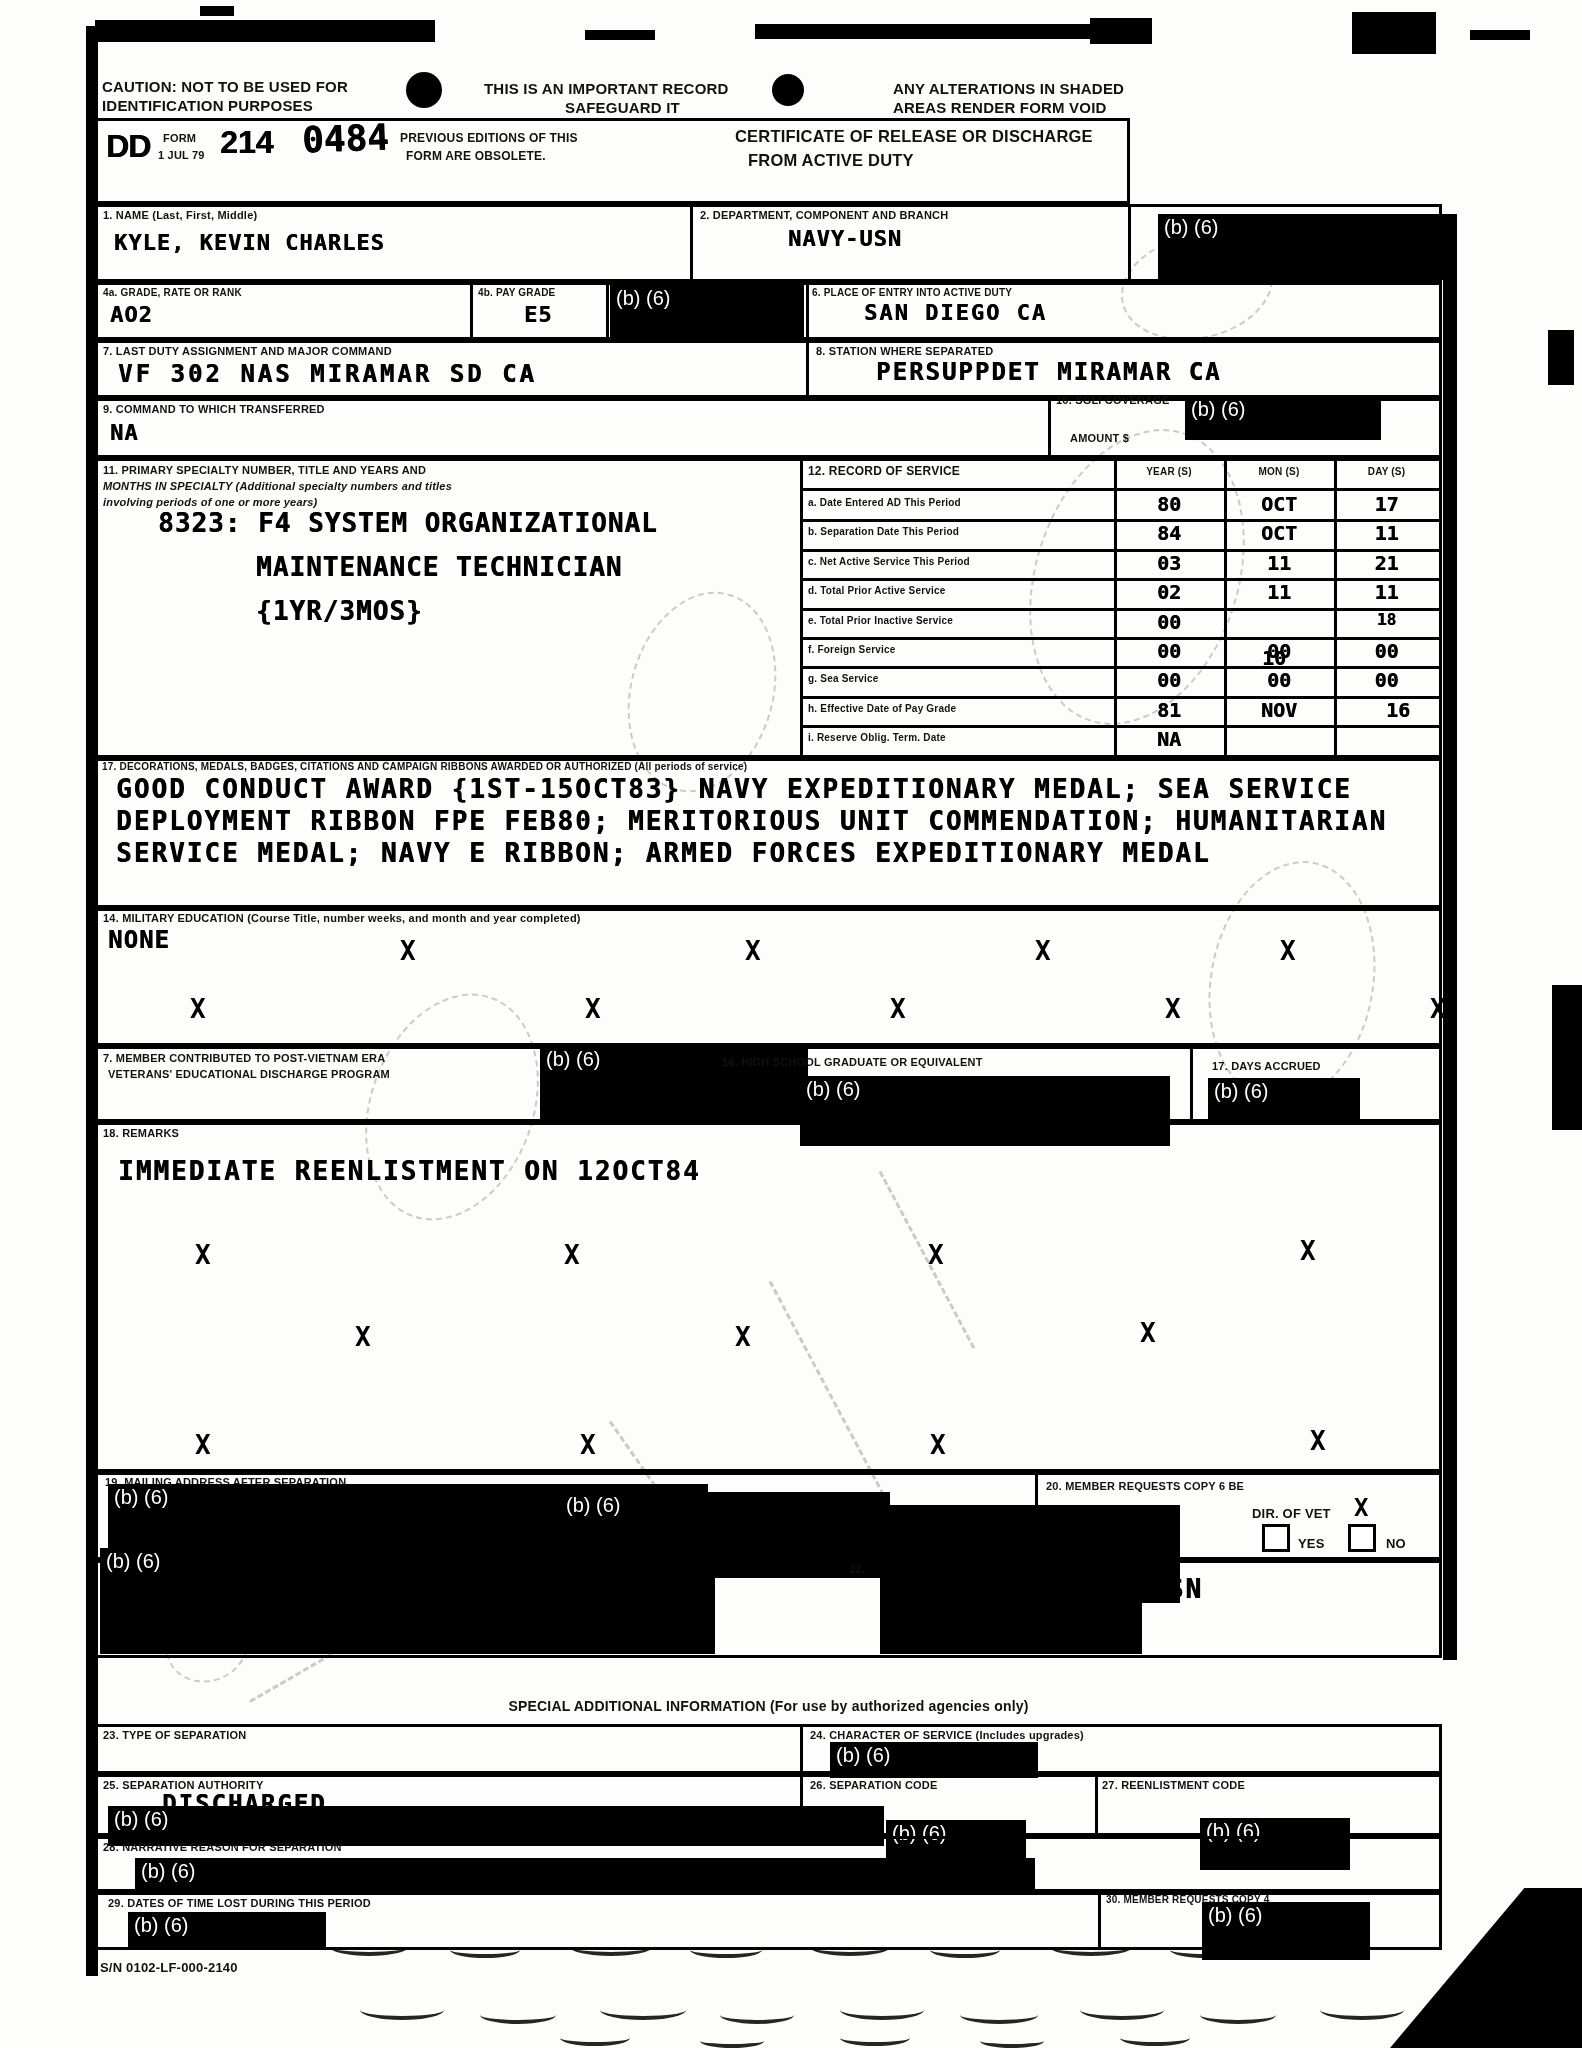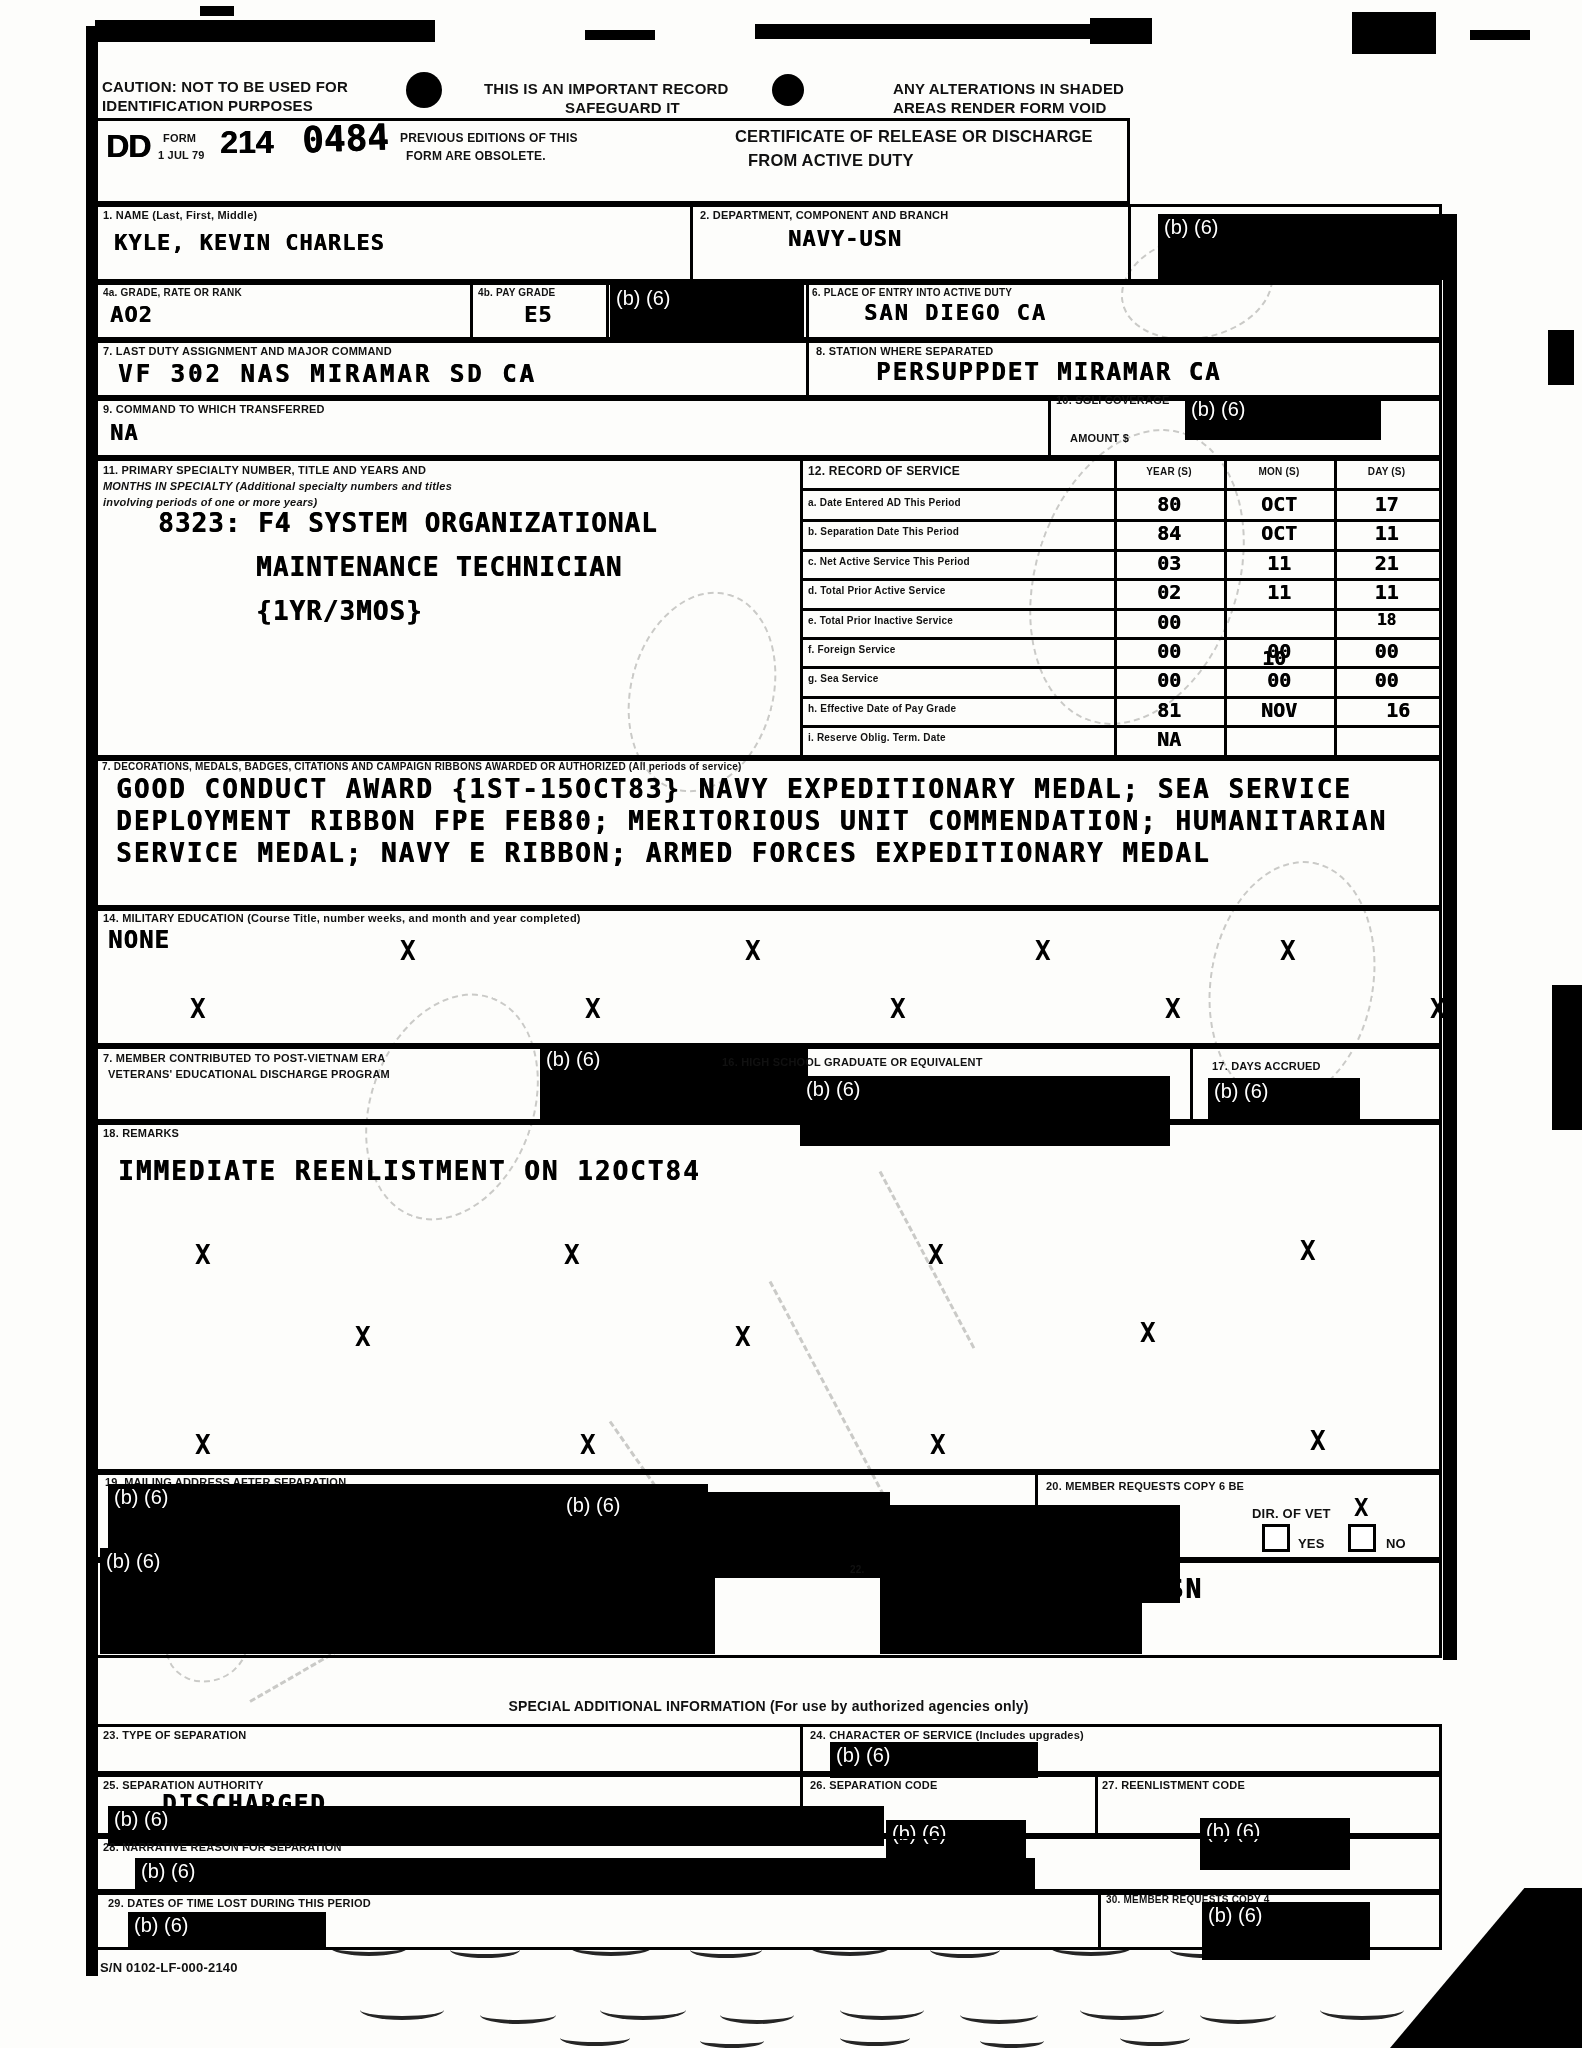--- a/index.html
+++ b/index.html
@@ -173,21 +173,21 @@
   <div class="val" style="left:1114px;top:698px;width:110px;text-align:center;font-size:20px;">81</div>
   <div class="val" style="left:1224px;top:698px;width:110px;text-align:center;font-size:20px;">NOV</div>
   <div class="val" style="left:1334px;top:698px;width:128px;text-align:center;font-size:20px;">16</div>
 
   <div class="lbl sm" style="left:808px;top:732px;">i. Reserve Oblig. Term. Date</div>
   <div class="val" style="left:1114px;top:727px;width:110px;text-align:center;font-size:20px;">NA</div>
   <div class="val" style="left:1224px;top:727px;width:110px;text-align:center;font-size:20px;"></div>
   <div class="val" style="left:1334px;top:727px;width:105px;text-align:center;font-size:20px;"></div>
 
   <div class="box" style="left:95px;top:758px;width:1347px;height:150px;"></div>
-  <div class="lbl sm" style="left:102px;top:761px;">7. DECORATIONS, MEDALS, BADGES, CITATIONS AND CAMPAIGN RIBBONS AWARDED OR AUTHORIZED (All periods of service)</div>
+  <div class="lbl sm" style="left:102px;top:761px;">17. DECORATIONS, MEDALS, BADGES, CITATIONS AND CAMPAIGN RIBBONS AWARDED OR AUTHORIZED (All periods of service)</div>
   <div class="val" style="left:116px;top:774px;font-size:26px;letter-spacing:2px;">GOOD CONDUCT AWARD {1ST-15OCT83}  NAVY EXPEDITIONARY MEDAL; SEA SERVICE</div>
   <div class="val" style="left:116px;top:806px;font-size:26px;letter-spacing:2px;">DEPLOYMENT RIBBON FPE FEB80; MERITORIOUS UNIT COMMENDATION; HUMANITARIAN</div>
   <div class="val" style="left:116px;top:838px;font-size:26px;letter-spacing:2px;">SERVICE MEDAL; NAVY E RIBBON; ARMED FORCES EXPEDITIONARY MEDAL</div>
 
   <div class="box" style="left:95px;top:908px;width:1347px;height:138px;"></div>
   <div class="lbl" style="left:103px;top:912px;">14. MILITARY EDUCATION (Course Title, number weeks, and month and year completed)</div>
   <div class="val" style="left:108px;top:926px;font-size:24px;letter-spacing:1px;">NONE</div>
   <div class="xmark" style="left:400px;top:936px;">X</div>
   <div class="xmark" style="left:745px;top:936px;">X</div>
   <div class="xmark" style="left:1035px;top:936px;">X</div>

